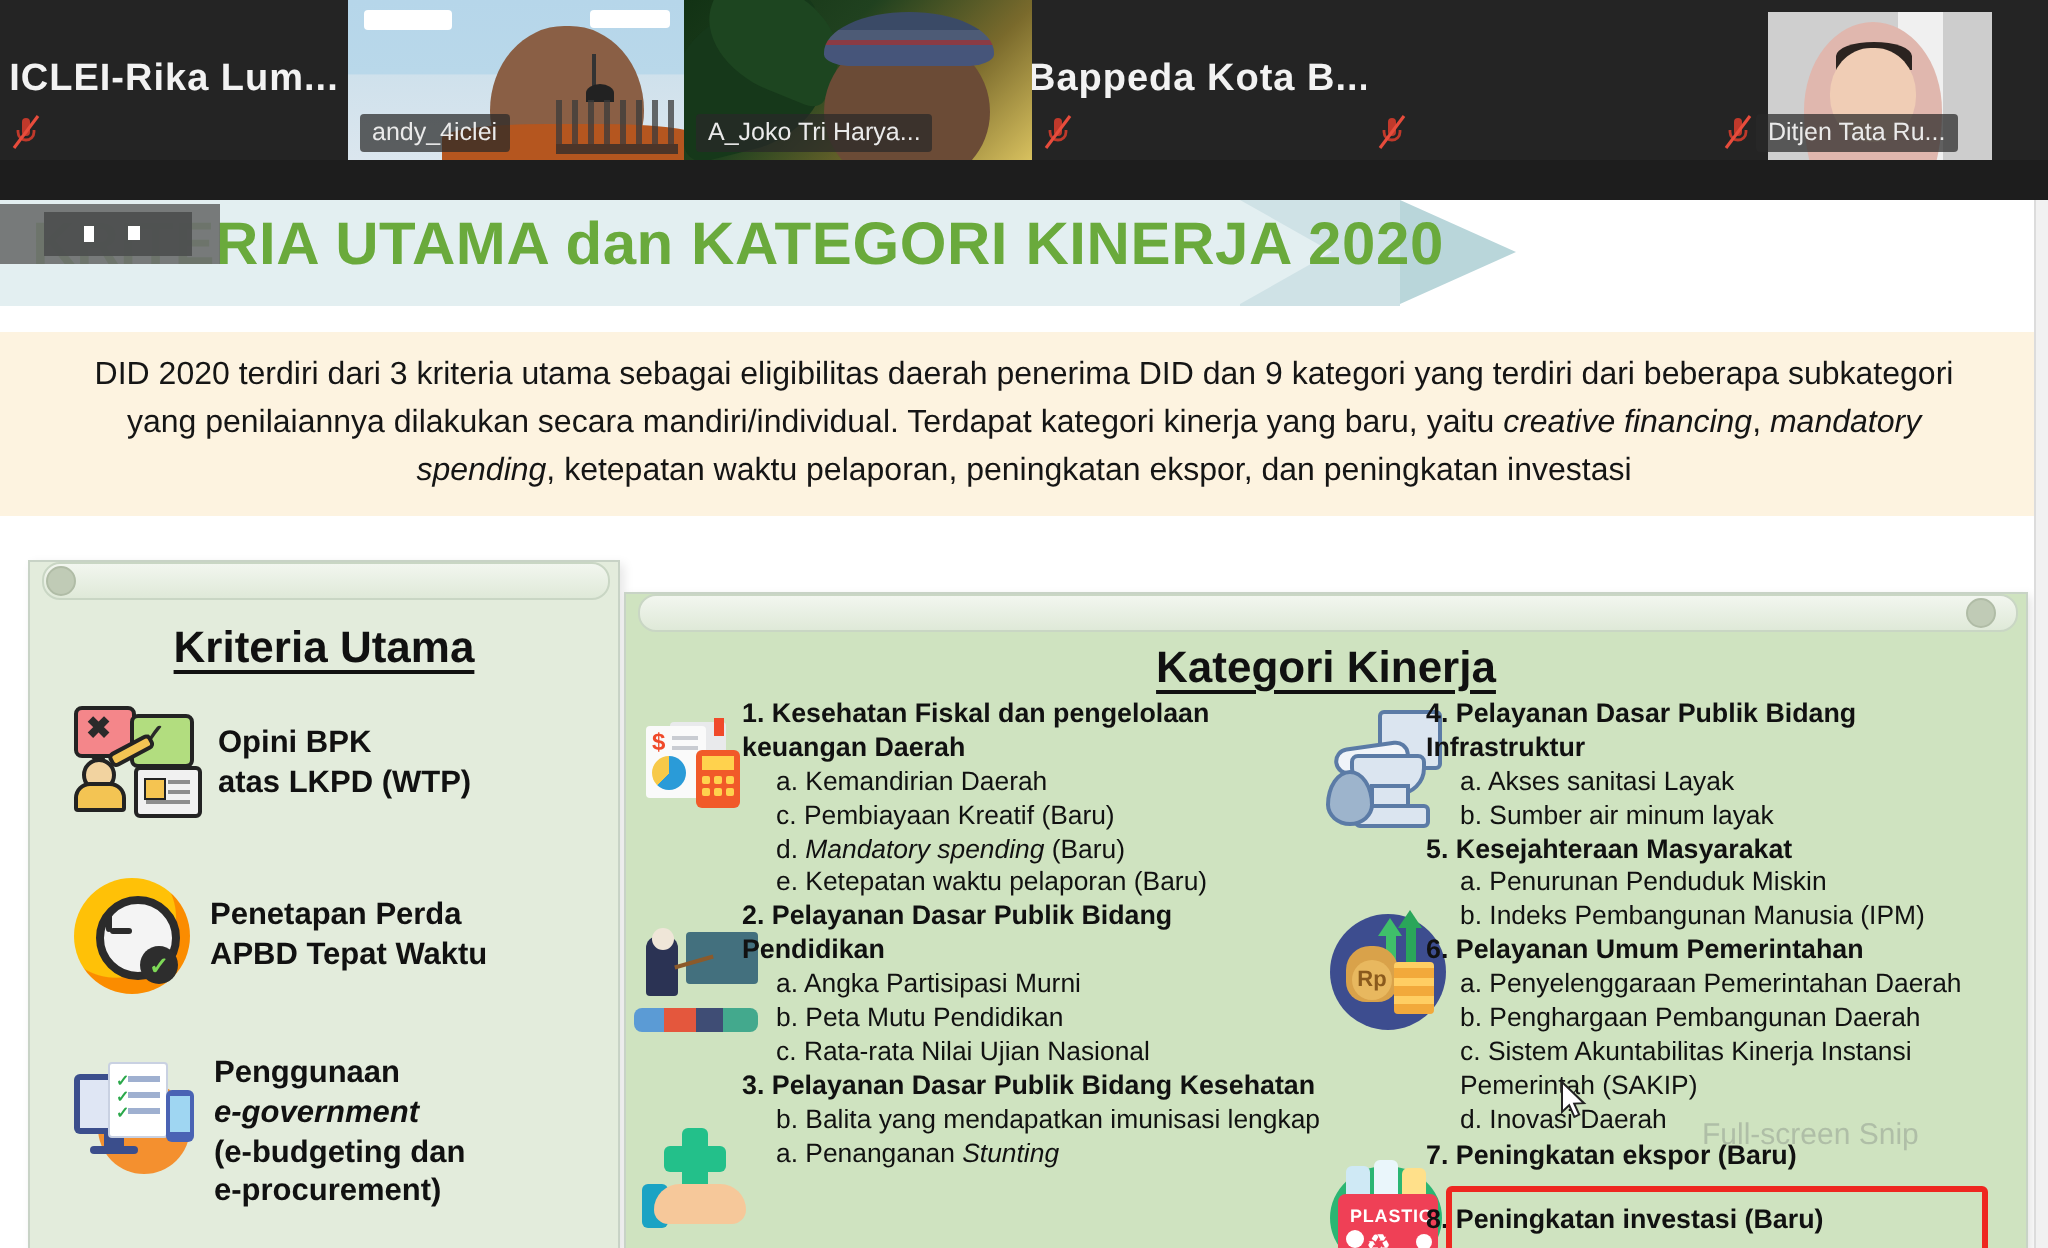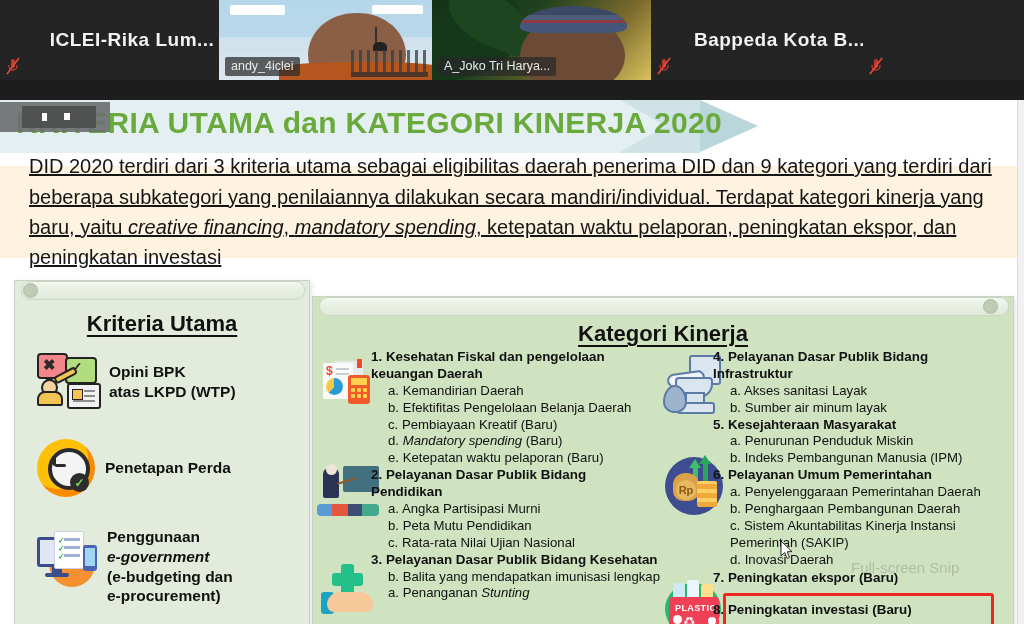--- a/index.html
+++ b/index.html
@@ -11,21 +11,21 @@
   }
 
   
   #videobar{
     position:absolute;left:0;top:0;width:1024px;height:100px;
     background:#1d1d1d;display:flex;
   }
   .vtile{
     position:relative;height:80px;flex:0 0 auto;
     background:#212121;overflow:hidden;
-    display:flex;align-items:center;justify-content:center;padding-left:45px;
+    display:flex;align-items:center;justify-content:center;
   }
   .vtile.novideo{background:#242424;}
   .vname-big{
     color:#f2f2f2;font-size:19px;font-weight:bold;
     letter-spacing:.5px;white-space:nowrap;
   }
   .vcam{position:absolute;left:0;top:0;width:100%;height:100%;}
   .vlabel{
     position:absolute;left:6px;bottom:4px;
     background:rgba(40,40,40,.72);
@@ -127,22 +127,22 @@
     background:rgba(78,80,80,.95);}
   #snip-remnant .tick1{position:absolute;left:42px;top:11px;width:5px;height:8px;background:#fff;}
   #snip-remnant .tick2{position:absolute;left:64px;top:11px;width:6px;height:7px;background:#fff;}
 
   
   #intro{
     position:absolute;left:0;top:66px;width:1024px;height:92px;
     background:#fdf3e0;display:flex;align-items:center;justify-content:center;
   }
   #intro p{
-    margin:0;width:966px;
-    font-size:20px;line-height:1.52;color:#151515;text-decoration:underline;
+    margin:0;width:966px;text-align:center;
+    font-size:16px;line-height:1.52;color:#151515;
   }
   #intro i{font-style:italic;}
 
   
   .roll-top{
     position:absolute;left:6px;top:0;height:17px;
     border:1px solid #c9d6c4;border-radius:9px;
     background:linear-gradient(#f2f6ef,#dfe9d8);
   }
   .roll-knob{
@@ -447,20 +447,21 @@
 
       <div class="krit-row" style="margin-top:28px;">
         <div class="ic ic-clock">
           <div class="dial"></div>
             <div class="hh"></div>
             <div class="mh"></div>
           <div class="badge">✓</div>
         </div>
         <div class="krit-text">
           <div>Penetapan Perda</div>
+          <div>APBD Tepat Waktu</div>
         </div>
       </div>
 
       <div class="krit-row" style="margin-top:30px;align-items:flex-start;">
         <div class="ic ic-egov" style="margin-top:4px">
           <div class="circ"></div>
           <div class="mon">
               <div class="scr"></div>
             </div>
           <div class="stand"></div>
@@ -526,21 +527,20 @@
               <div class="cross-h"></div>
               <div class="cuff"></div>
               <div class="palm"></div>
           </div>
 
           <div class="kk-list">
             <div>
               <div class="kk-num"><span>1.</span>
                 <span>Kesehatan Fiskal dan pengelolaan keuangan Daerah</span></div>
               <div class="kk-sub"><span>a.</span> <span>Kemandirian Daerah</span></div>
-              <div class="kk-sub"><span>b.</span> <span>Efektifitas Pengelolaan Belanja Daerah</span></div>
               <div class="kk-sub"><span>c.</span> <span>Pembiayaan Kreatif (Baru)</span></div>
               <div class="kk-sub"><span>d.</span> <i>Mandatory spending</i><span> (Baru)</span></div>
               <div class="kk-sub"><span>e.</span> <span>Ketepatan waktu pelaporan (Baru)</span></div>
             </div>
 
             <div>
               <div class="kk-num"><span>2.</span>
                 <span>Pelayanan Dasar Publik Bidang Pendidikan</span></div>
               <div class="kk-sub"><span>a.</span> <span>Angka Partisipasi Murni</span></div>
               <div class="kk-sub"><span>b.</span> <span>Peta Mutu Pendidikan</span></div>

